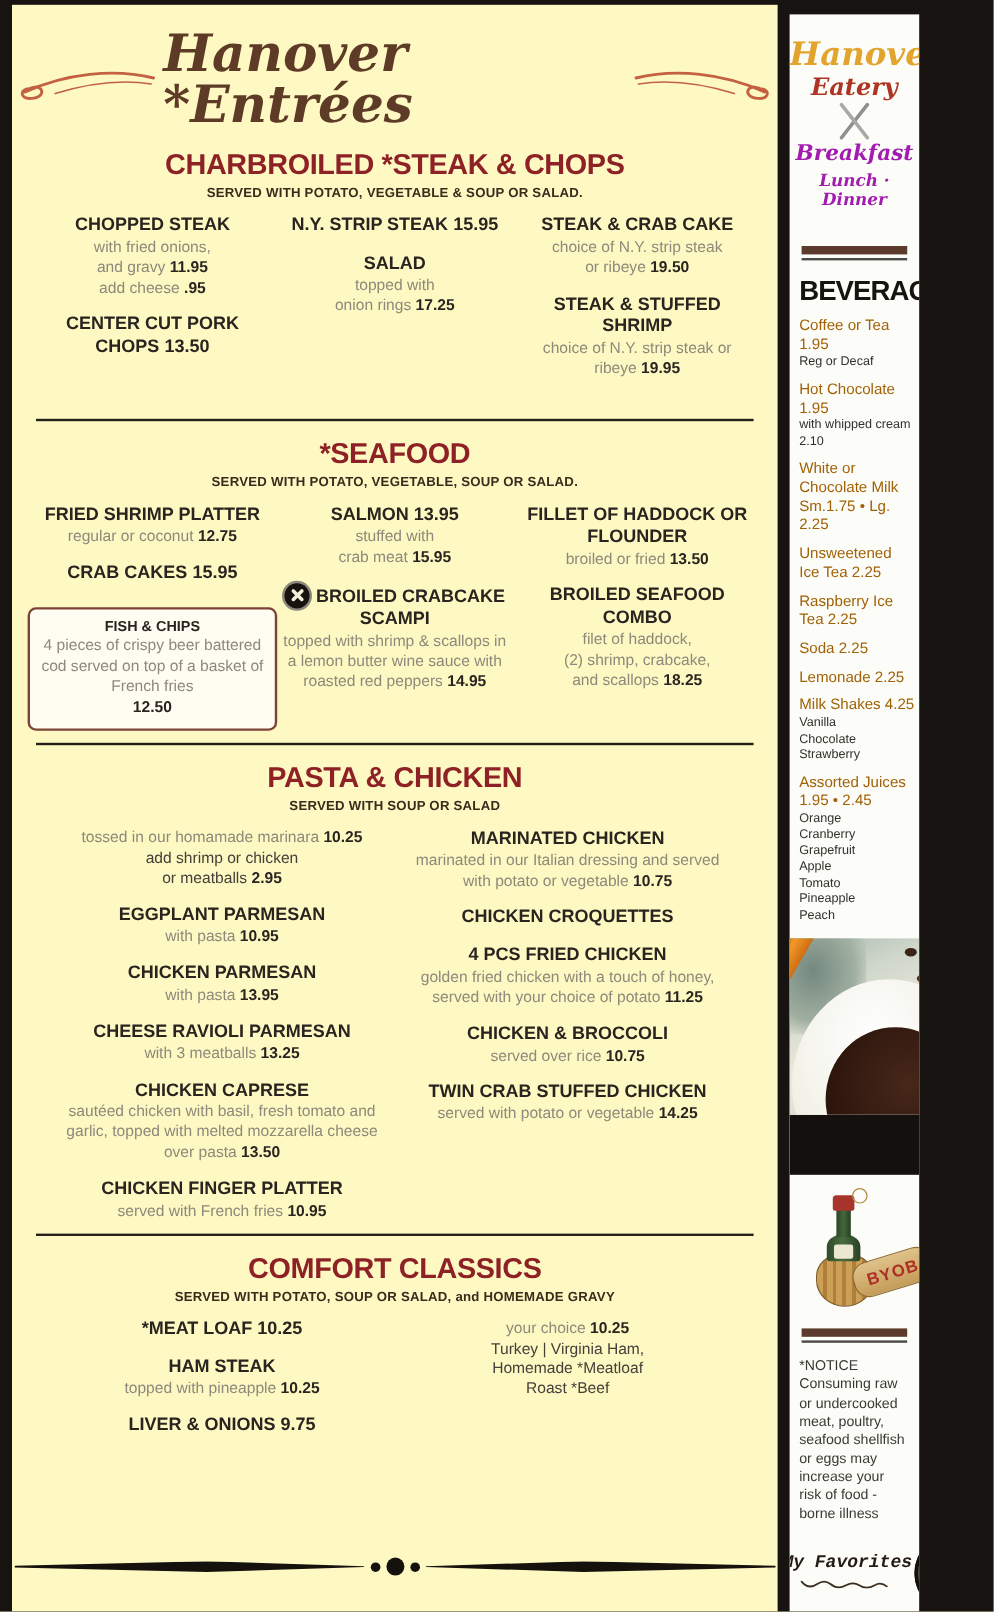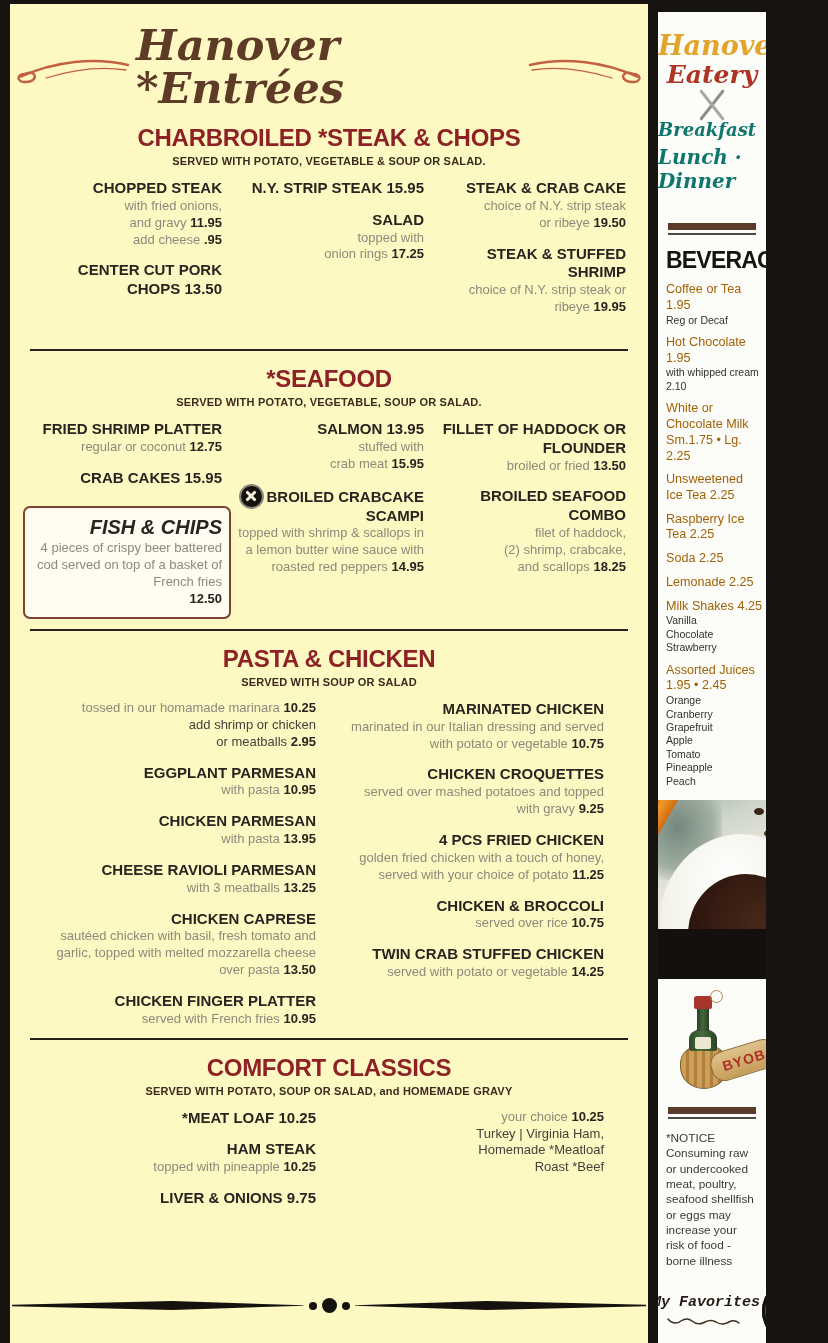--- a/index.html
+++ b/index.html
@@ -20,31 +20,31 @@
   .flourish { flex:0 0 auto; }
   .flourish.right { transform:scaleX(-1); }
 
   .sec-h { margin:6px 0 0; text-align:center; font-size:24px; font-weight:bold; color:#8d2125; letter-spacing:-0.3px; }
   .sec-sub { text-align:center; font-size:11px; font-weight:bold; color:#3a2b1d; letter-spacing:0.2px; margin:3px 0 12px; }
   .grid { display:grid; padding:0 22px; column-gap:12px; }
   .cols3 { grid-template-columns:1fr 1fr 1fr; }
   .cols2 { grid-template-columns:1fr 1fr; padding:0 44px; column-gap:26px; }
   .s1grid { min-height:160px; }
   .s4grid { min-height:120px; }
-  .col { display:flex; flex-direction:column; gap:13px; align-items:center; text-align:right; }
+  .col { display:flex; flex-direction:column; gap:13px; align-items:center; text-align:center; }
   .item { width:100%; }
   .it-title { font-size:15px; font-weight:bold; color:#29241f; line-height:1.25; }
   .pr { font-weight:bold; color:#29241f; }
   .it-line { font-size:13px; color:#8f897b; line-height:1.3; }
   .it-line.dark { color:#45403a; }
   .item.boxed {
     background:#fffdf2; border:2px solid #7d4337; border-radius:7px;
     padding:7px 7px 9px; margin-top:6px; box-shadow:0 0 0 1px #fffdf2 inset;
   }
-  .boxed .it-title { font-size:20px;font-style:italic; }
+  .boxed .it-title { font-size:12px; }
   .sec-div { border:none; border-top:2px solid #26211b; margin:10px 20px 8px; }
 
   .fav-mini {
     display:inline-block; width:21px; height:21px; border-radius:50%;
     background:#17140f; box-shadow:0 0 0 2px #8e897c; position:relative;
     vertical-align:-5px; margin-right:5px;
   }
   .fav-mini i, .fav-big i { position:absolute; left:50%; top:50%; background:#f6f0da; border-radius:2px; display:block; }
   .fav-mini .fb1 { width:3px; height:13px; transform:translate(-50%,-50%) rotate(45deg); }
   .fav-mini .fb2 { width:3px; height:13px; transform:translate(-50%,-50%) rotate(-45deg); }
@@ -55,27 +55,27 @@
   .dot { background:#15120e; border-radius:50%; flex:0 0 auto; }
   .dot.s { width:8px; height:8px; }
   .dot.m { width:15px; height:15px; }
 
   
   .sidebar {
     position:absolute; left:658px; top:12px; width:108px; height:1331px;
     background:#fcfcf8; display:flex; flex-direction:column; overflow:hidden;
   }
   .sb-logo1 { font-family:"DejaVu Serif",serif; font-style:italic; font-weight:bold; font-size:27px; color:#e2a42c; text-align:center; margin-top:20px; line-height:1; }
-  .sb-logo2 { font-family:"DejaVu Serif",serif; font-style:italic; font-weight:bold; font-size:25px; color:#ae3423; text-align:center; margin-top:3px; line-height:1; }
+  .sb-logo2 { font-family:"DejaVu Serif",serif; font-style:italic; font-weight:bold; font-size:20px; color:#ae3423; text-align:center; margin-top:3px; line-height:1; }
   .sb-x { position:relative; width:40px; height:38px; margin:8px auto 0; }
   .xb { position:absolute; left:50%; top:50%; width:3px; height:38px; background:#8f908c; border-radius:2px; }
   .x1 { transform:translate(-50%,-50%) rotate(38deg); }
   .x2 { transform:translate(-50%,-50%) rotate(-38deg); background:#a8a9a5; }
-  .sb-tag { text-align:left; font-family:"DejaVu Serif",serif; font-style:italic; font-weight:bold; color:#0f766e; margin-top:4px; }
-  .sb-tag1 { font-size:18px; } .sb-tag2 { font-size:20px; margin-top:5px; }
+  .sb-tag { text-align:center; font-family:"DejaVu Serif",serif; font-style:italic; font-weight:bold; color:#a21caf; margin-top:4px; }
+  .sb-tag1 { font-size:18px; } .sb-tag2 { font-size:14px; margin-top:5px; }
   .sb-rule { margin:30px 10px 0; }
   .sb-rule .r1 { display:block; height:7px; background:#5d3b2c; }
   .sb-rule .r2 { display:block; height:2px; background:#4c4a45; margin-top:3px; }
   .bev-title { margin:12px 0 0 8px; font-size:23px; font-weight:bold; color:#16140f; letter-spacing:-0.8px; }
   .bev-list { margin:8px 0 0 8px; display:flex; flex-direction:column; gap:8px; padding-right:3px; }
   .bev-line { font-size:12.6px; color:#a16207; line-height:1.25; }
   .bev-sub { font-size:10.5px; color:#33312c; line-height:1.28; }
 
   .coffee-photo { margin-top:12px; height:244px; position:relative; overflow:hidden;
     background:linear-gradient(155deg,#a8b6ae 0%,#cfd6ca 28%,#ece9de 60%,#cfcec0 100%); }
@@ -253,21 +253,20 @@
             <div class="it-line">served with French fries <span class="pr">10.95</span></div>
           </div>
         </div>
       <div class="col">
           <div class="item">
             <div class="it-title">MARINATED CHICKEN</div>
             <div class="it-line">marinated in our Italian dressing and served with potato or vegetable <span class="pr">10.75</span></div>
           </div>
           <div class="item">
             <div class="it-title">CHICKEN CROQUETTES</div>
-            <div class="it-line">served over mashed potatoes and topped with gravy <span class="pr">9.25</span></div>
           </div>
           <div class="item">
             <div class="it-title">4 PCS FRIED CHICKEN</div>
             <div class="it-line">golden fried chicken with a touch of honey, served with your choice of potato <span class="pr">11.25</span></div>
           </div>
           <div class="item">
             <div class="it-title">CHICKEN &amp; BROCCOLI</div>
             <div class="it-line">served over rice <span class="pr">10.75</span></div>
           </div>
           <div class="item">

